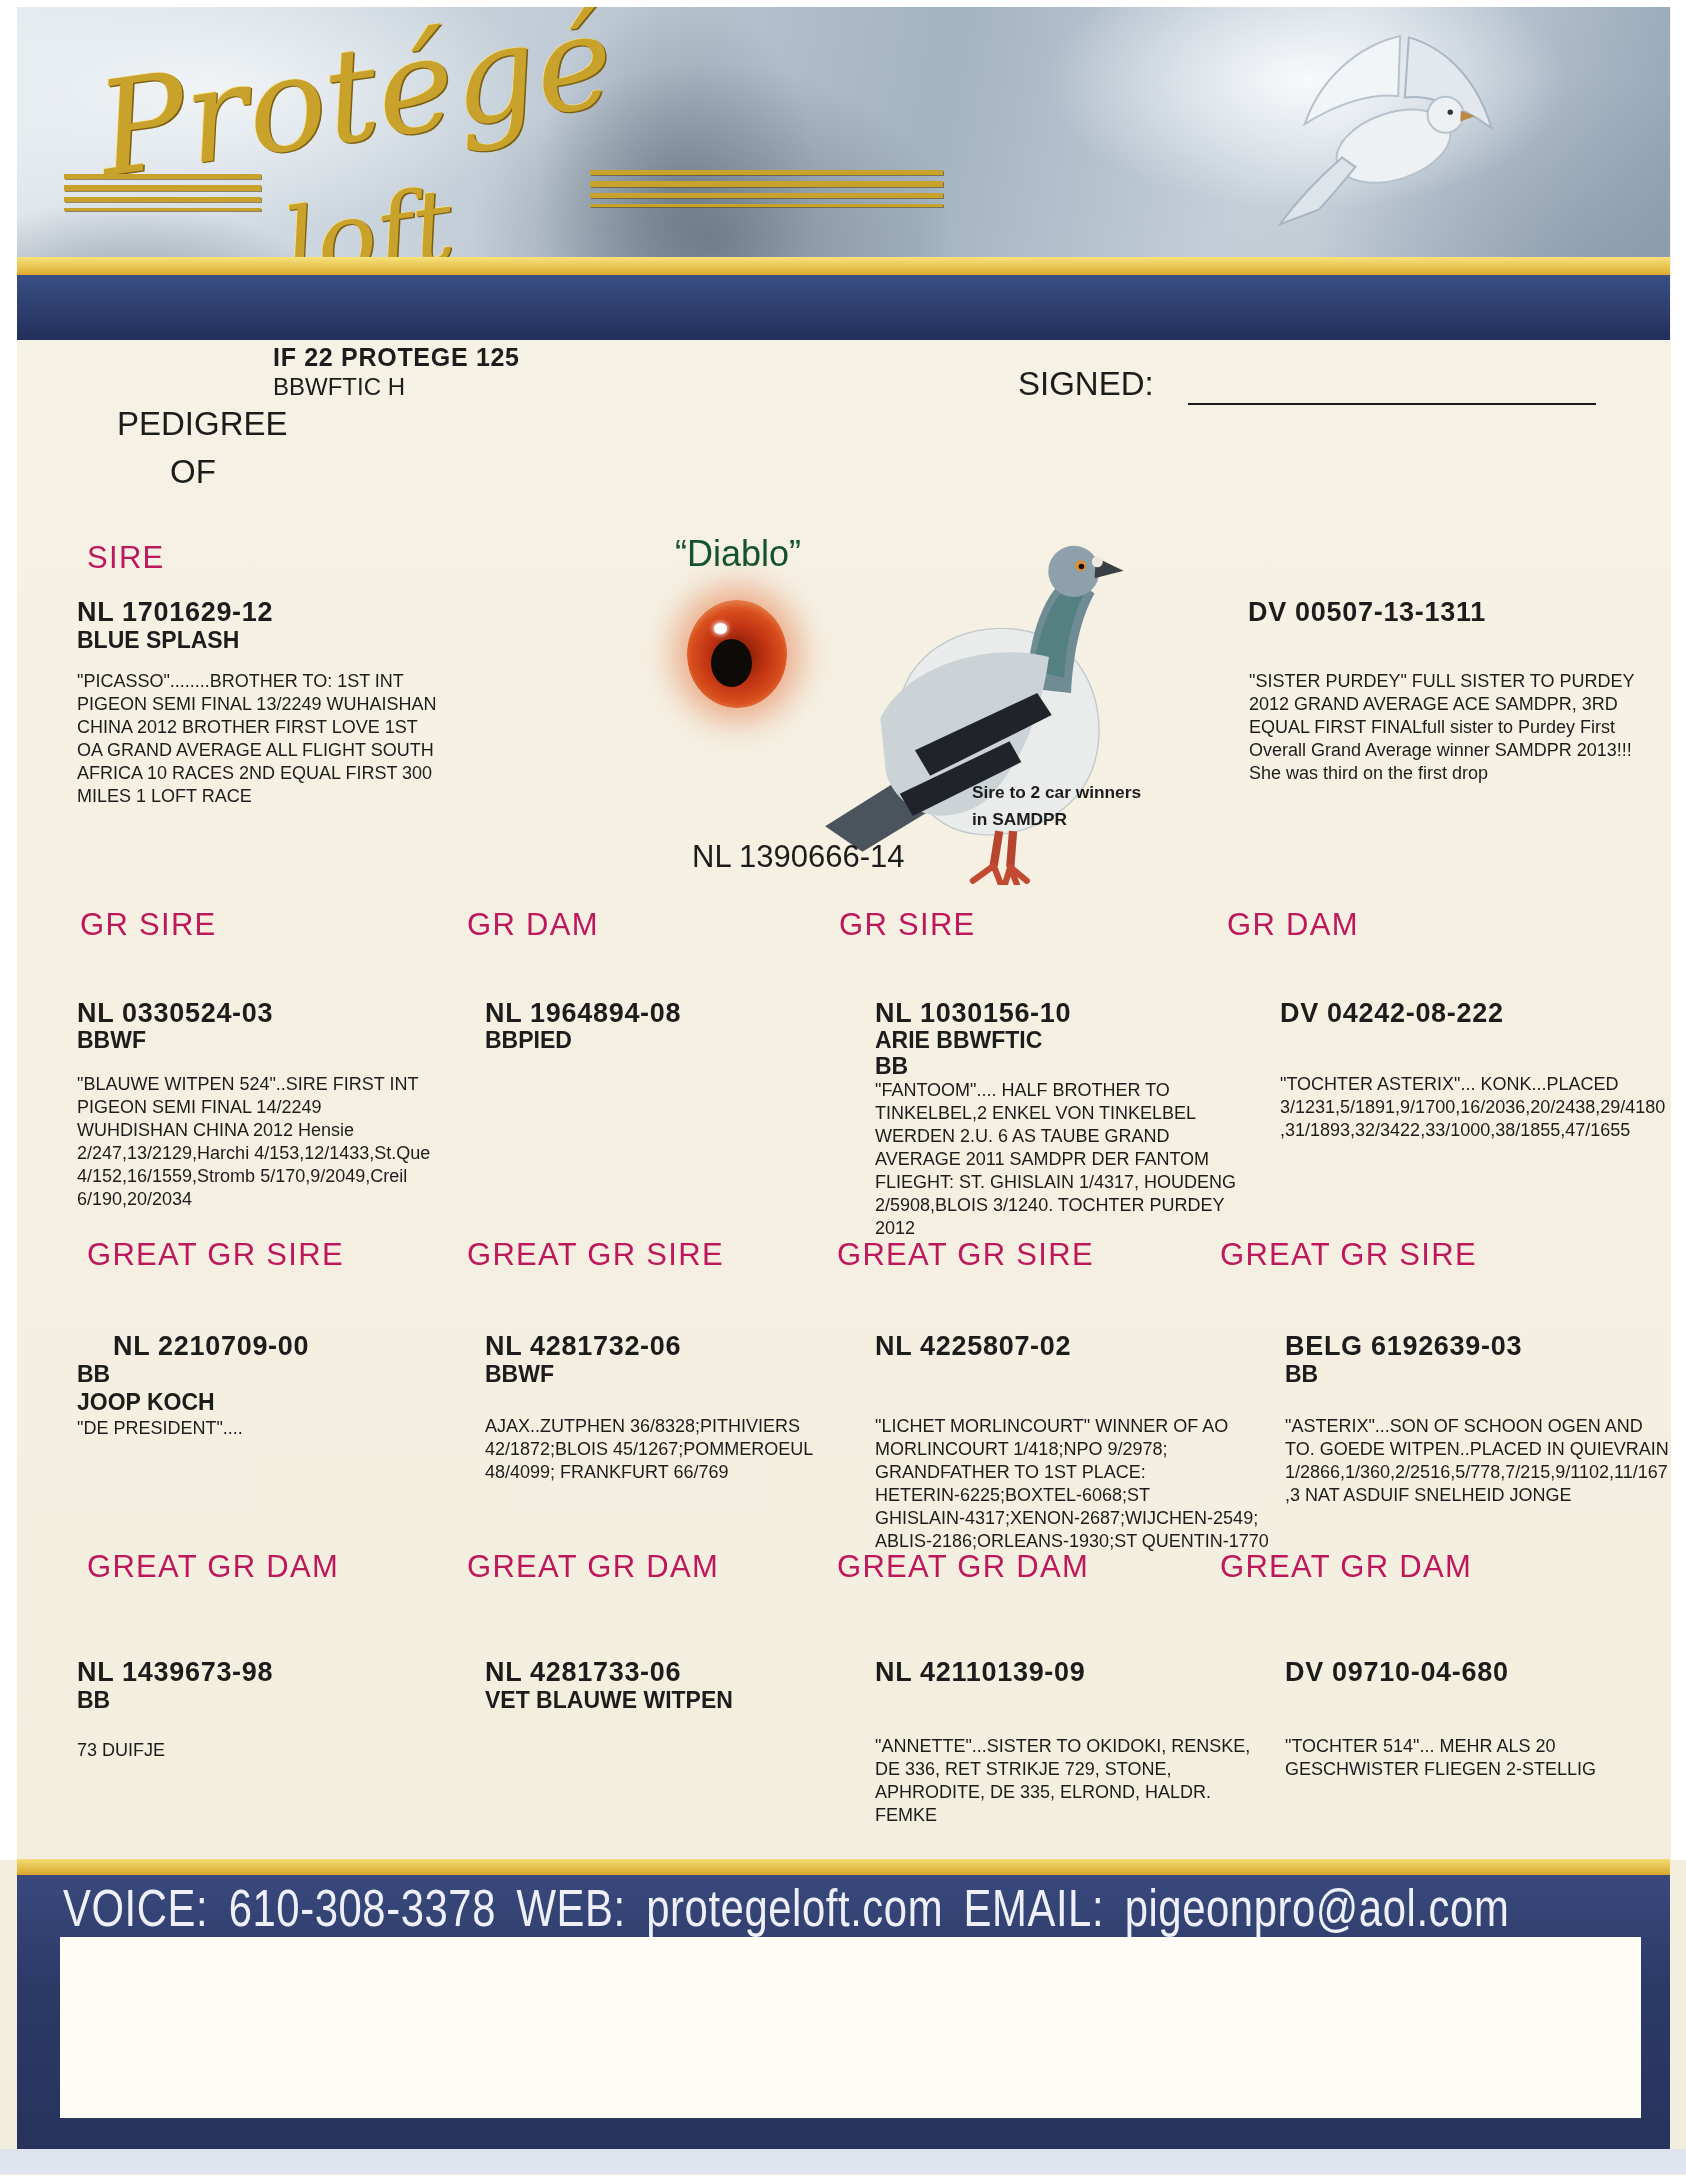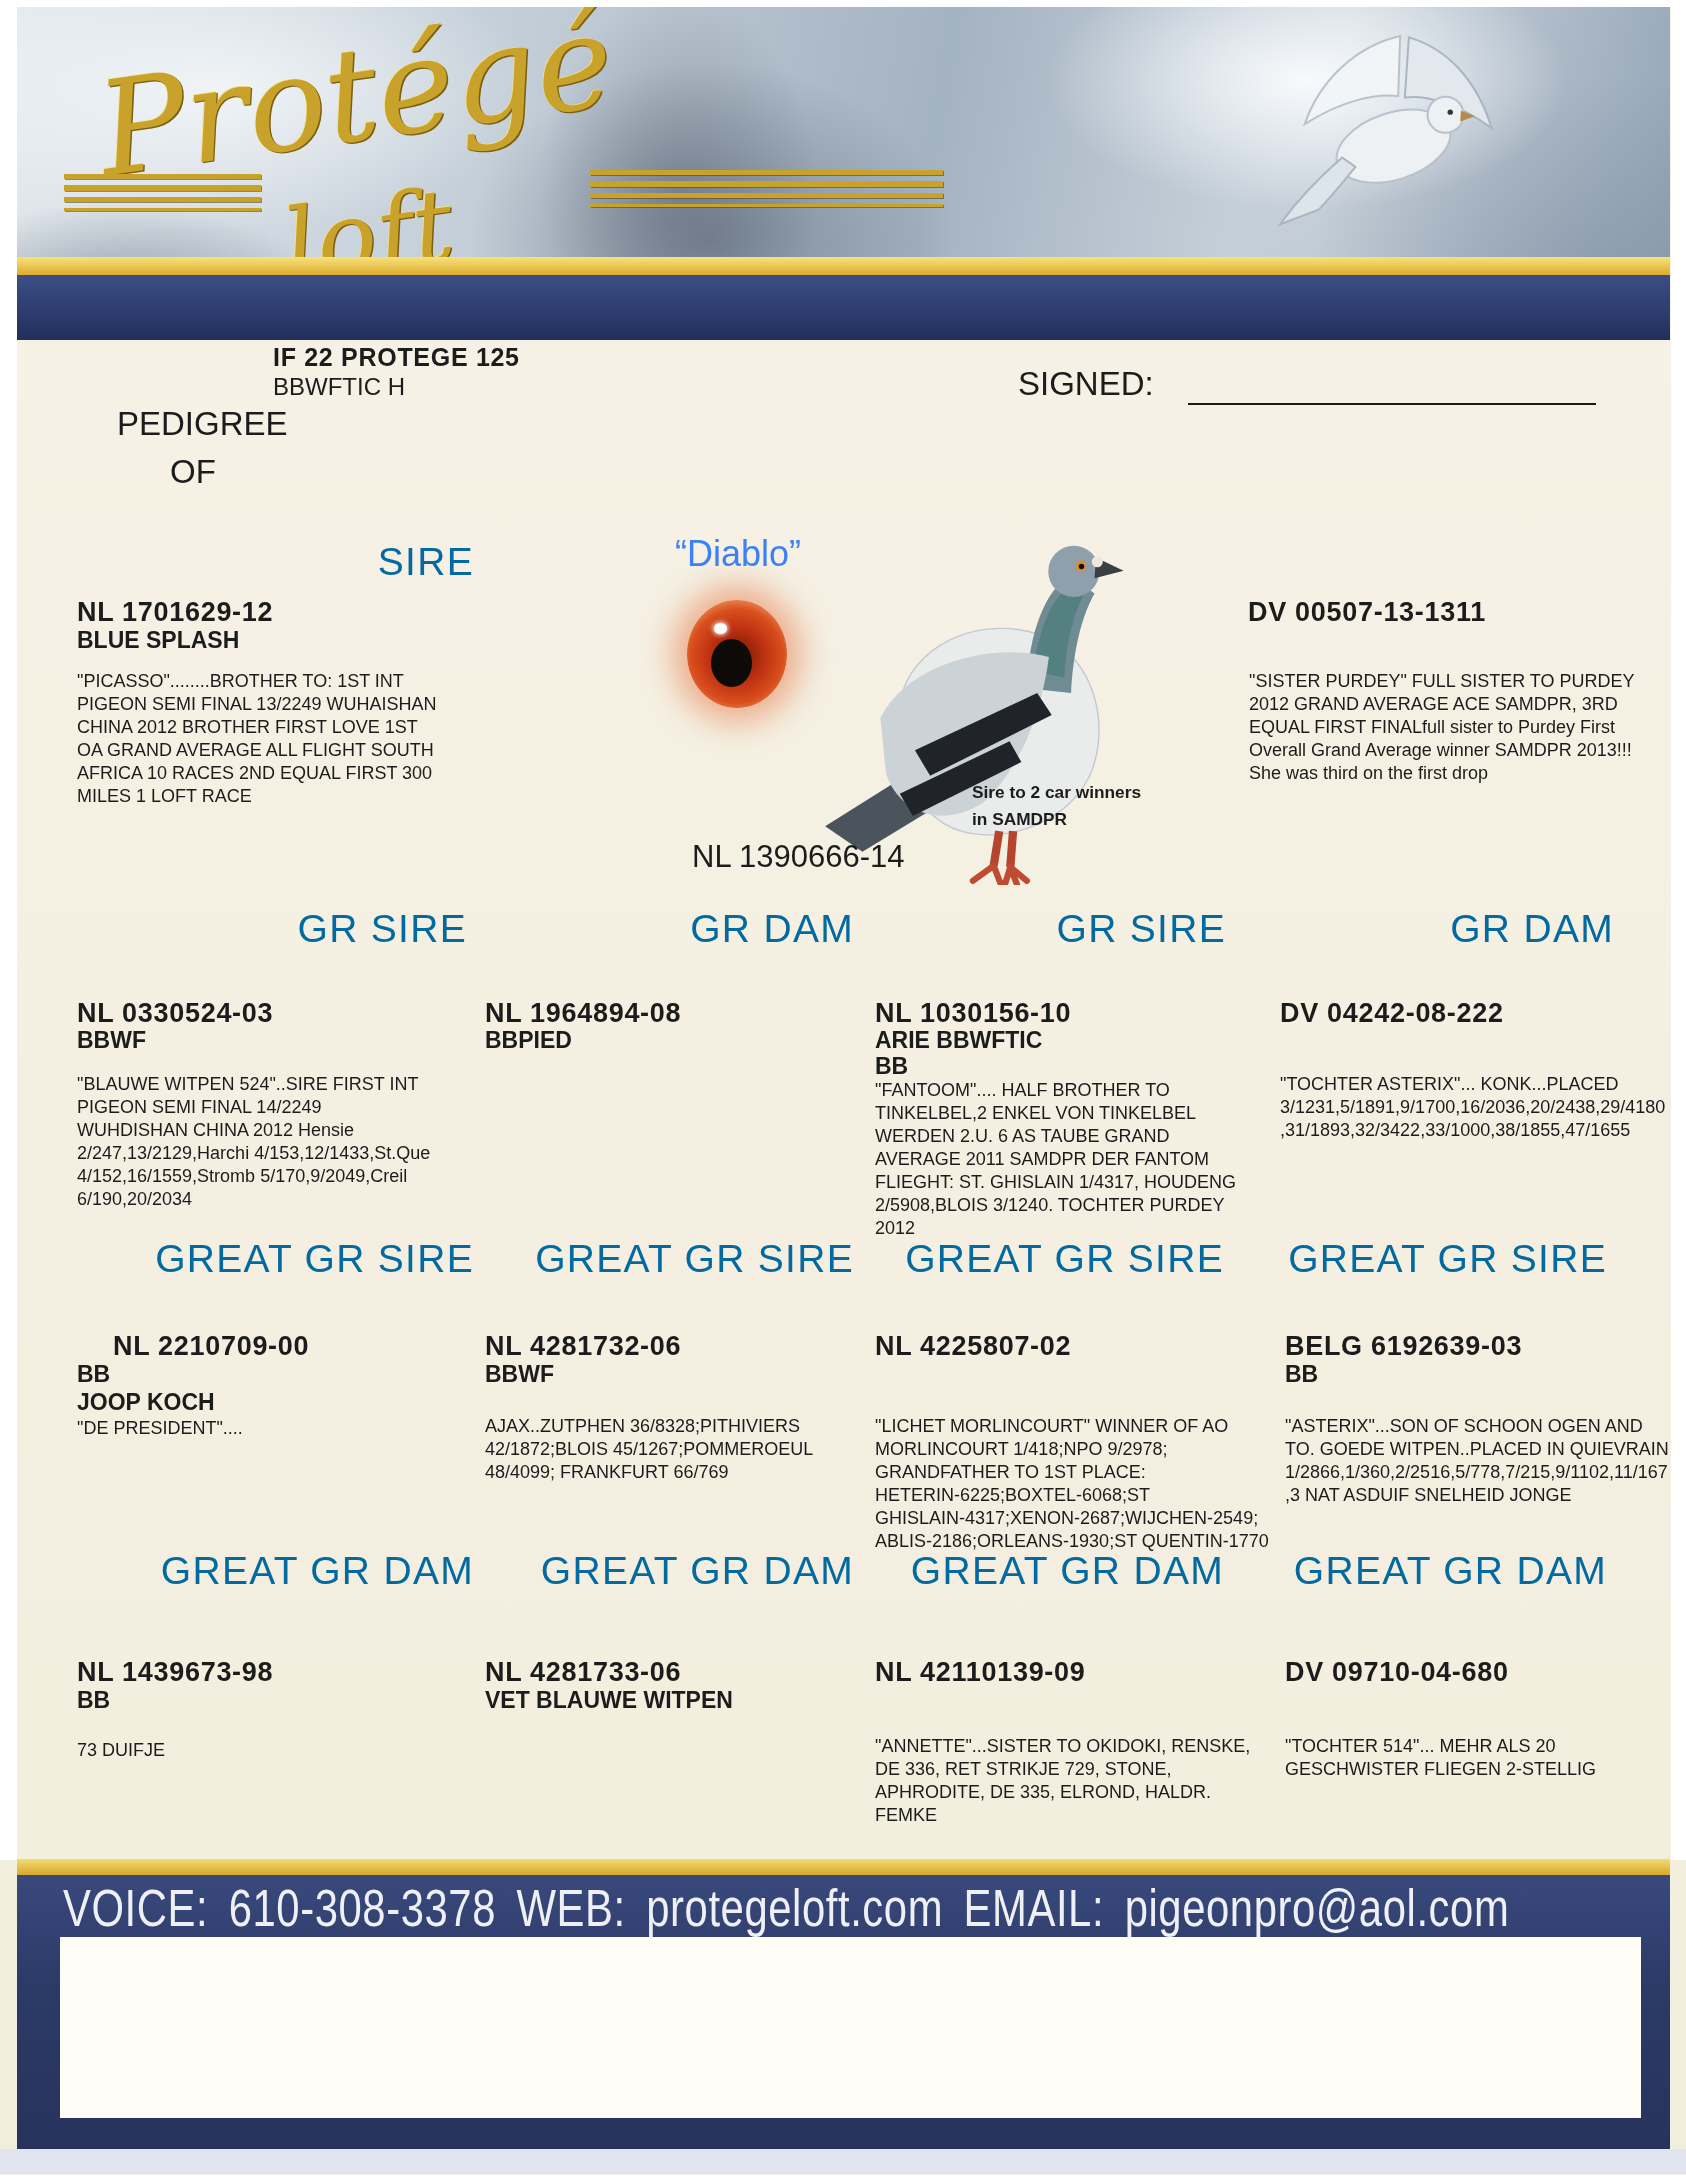--- a/index.html
+++ b/index.html
@@ -27,26 +27,26 @@
   .logo-bar{height:37px;background:repeating-linear-gradient(180deg,#c9a22c 0 5.3px, rgba(0,0,0,0) 5.3px 11.3px);
     filter:drop-shadow(1.3px 1.3px 0 rgba(90,70,10,.6));}
   #bar-left{left:47px;top:167px;width:197px;}
   #bar-right{left:573px;top:163px;width:353px;}
   
   .id1{font-size:25px;font-weight:bold;letter-spacing:0.7px;}
   .id2{font-size:24px;}
   .lbl{font-size:33px;}
   #sig-line{background:#1a1a1a;height:2px;}
   
-  .hdr{font-size:39px;letter-spacing:1.3px;text-align:right;width:387px;color:#0369a1;}
+  .hdr{font-size:31px;letter-spacing:1.3px;text-align:left;width:387px;color:#be185d;}
   .ring{font-size:27px;font-weight:bold;letter-spacing:0.7px;}
   .sub{font-size:23px;font-weight:bold;}
   .desc{font-size:18px;line-height:23px;white-space:pre-line;}
   
-  #bird-name{font-size:36px;color:#3b82f6;text-align:center;}
+  #bird-name{font-size:36px;color:#14532d;text-align:center;}
   #bird-ring{font-size:31px;}
   #bird-note{font-size:17.3px;font-weight:bold;line-height:27px;white-space:pre-line;}
   
   #eye{width:100px;height:108px;border-radius:50%;
        background:radial-gradient(circle at 50% 52%, #8e2007 0 14%, #c23413 40%, #d94f1d 62%, #eda66f 85%, rgba(237,166,111,0) 100%);
        box-shadow:0 0 31px 14.7px rgba(228,122,72,.55);}
   #eye-pupil{width:41px;height:48px;border-radius:50%;background:#0d0a08;left:24px;top:39px;}
   #eye-hl{width:13.3px;height:10.7px;border-radius:50%;background:#fdfdfd;left:27px;top:23px;box-shadow:0 0 4px 1.3px rgba(255,255,255,.8);}
   
   #f-gold{left:17.3px;top:1859px;width:1653px;height:16px;background:linear-gradient(180deg,#f3dc74,#d8a72c);}

